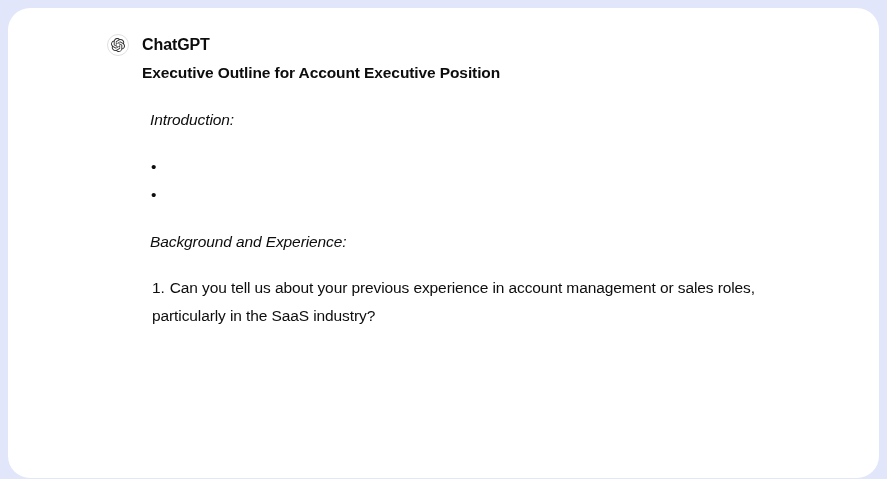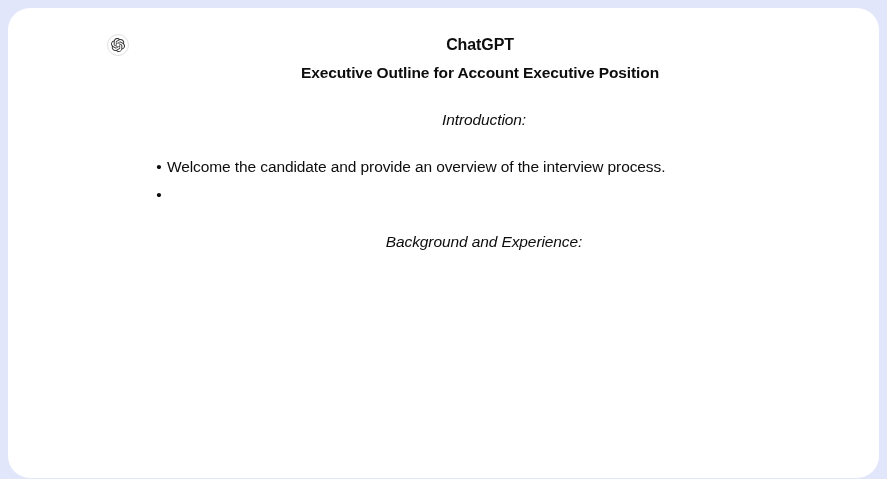--- a/index.html
+++ b/index.html
@@ -29,21 +29,20 @@
     display: flex; align-items: center; justify-content: center;
   }
   .avatar svg { width: 14px; height: 14px; display: block; }
   .content {
     position: absolute;
     left: 134px; top: 23px;
     width: 676px;
     font-size: 15.5px;
     line-height: 28px;
     letter-spacing: -0.1px;
-    text-align: center;
   }
   .sender { font-weight: 700; font-size: 16px; }
   .title  { font-weight: 700; }
   .heading { font-style: italic; margin-top: 19px; margin-left: 8px; }
   .heading.last { margin-top: 34px; }
   .blist { margin-top: 19px; }
   .bitem { display: flex; padding-left: 9px; }
   .dot { flex: none; width: 16px; }
   .nlist { margin-top: 18px; }
   .nitem { padding-left: 10px; }
@@ -63,27 +62,29 @@
   <div class="content">
 
     <div class="sender">ChatGPT</div>
     <div class="title">Executive Outline for Account Executive Position</div>
 
     <div class="heading">Introduction:</div>
 
     <div class="blist">
       <div class="bitem">
         <span class="dot">•</span>
-        <span>Welcome the candidate and provide an overview of the interview process.</span>
       </div>
       <div class="bitem">
         <span class="dot">•</span>
       </div>
     </div>
 
     <div class="heading">Background and Experience:</div>
 
     <div class="nlist">
+      <div class="nitem">
+        <span class="num">1.</span><span>Can you tell us about your previous experience in account management or sales roles, particularly in the SaaS industry?</span>
+      </div>
     </div>
 
 
   </div>
 </div>
 
 </body></html>

